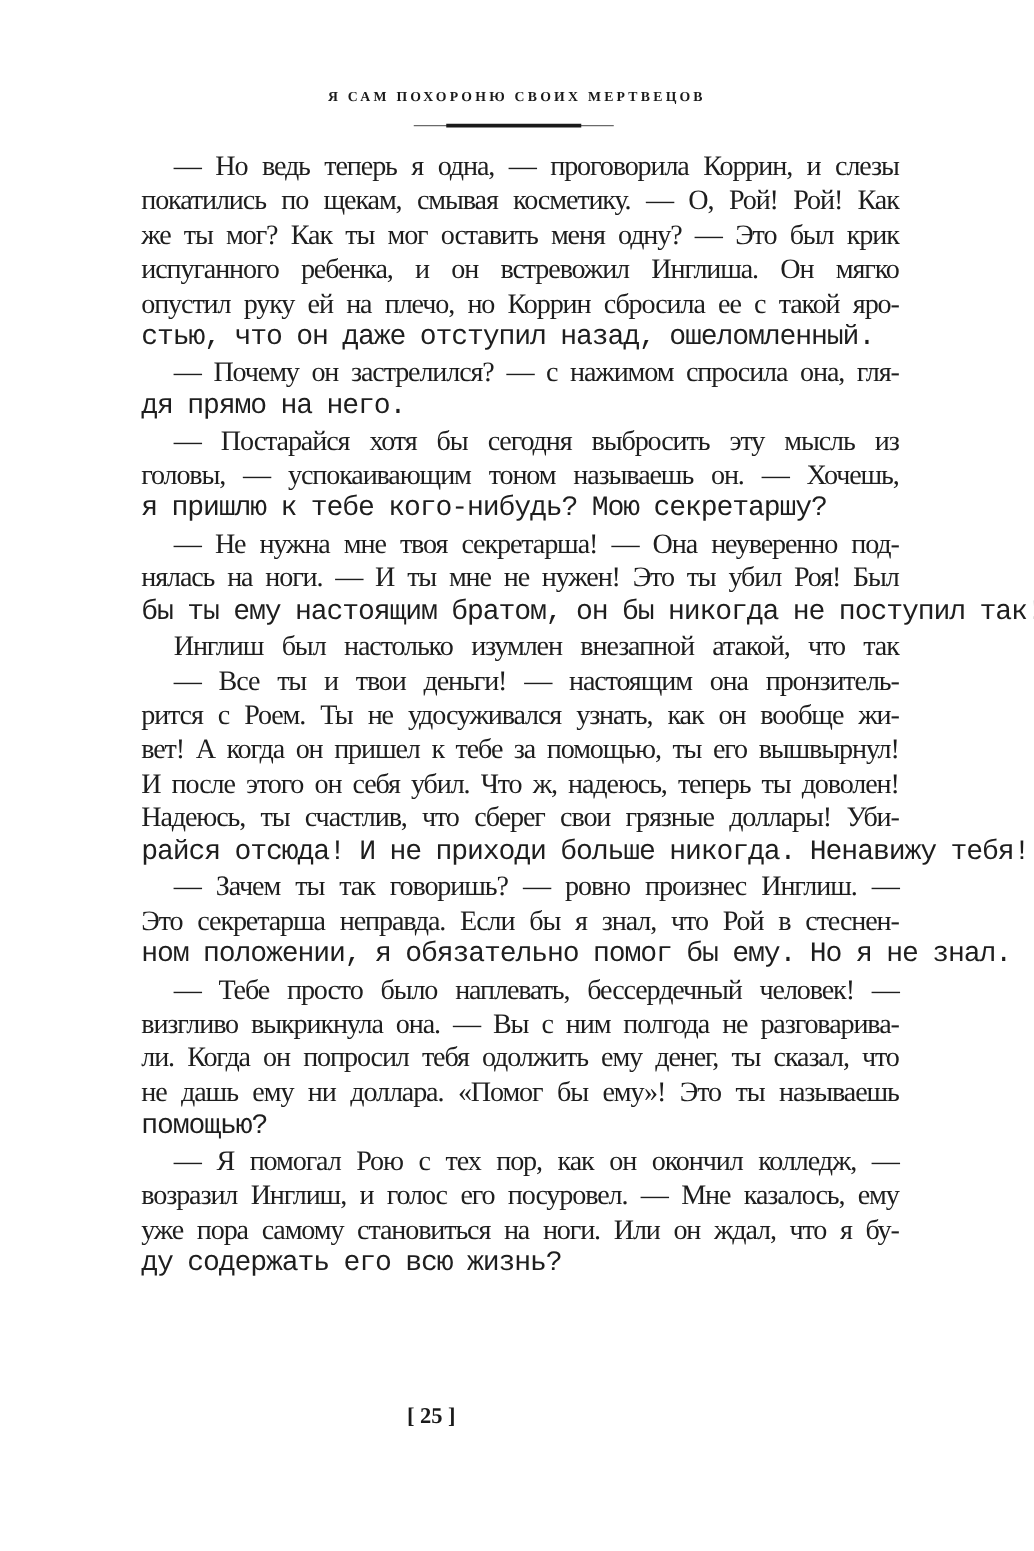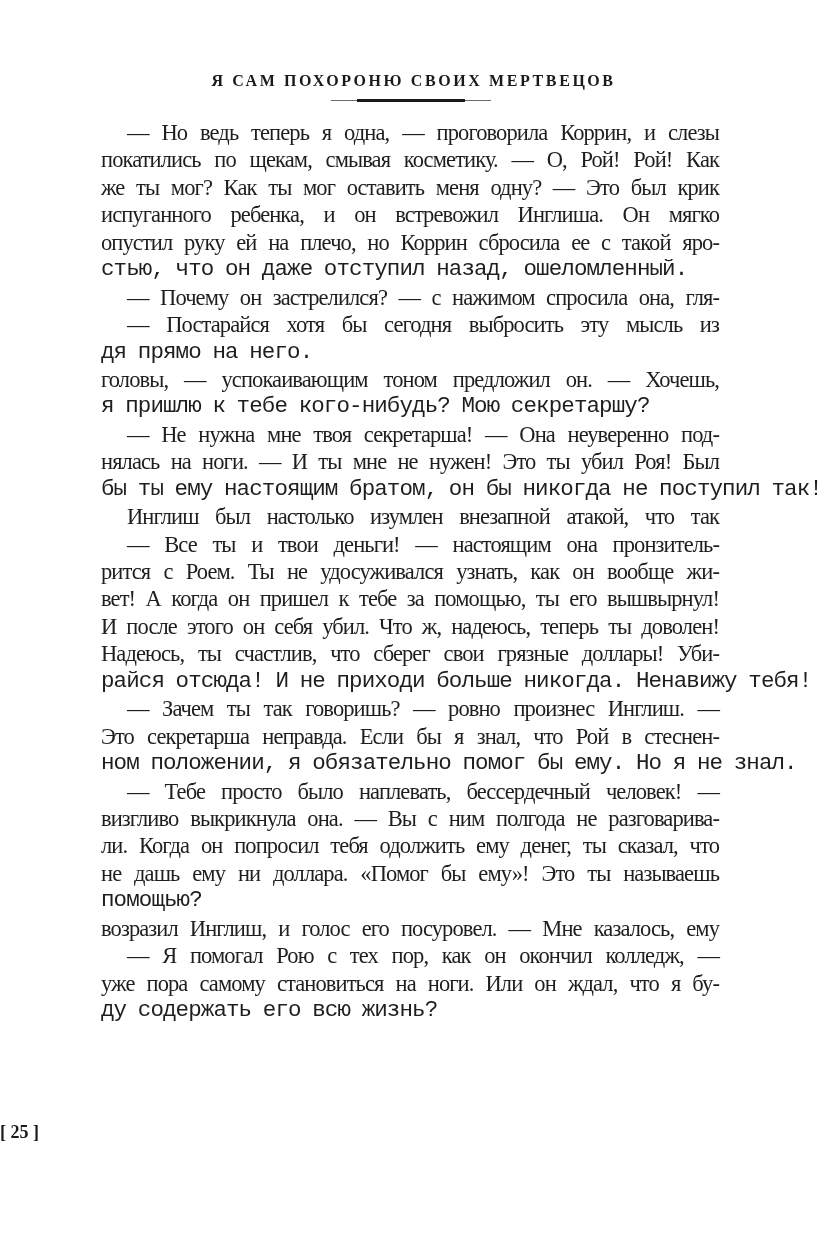--- a/index.html
+++ b/index.html
@@ -15,21 +15,21 @@
       color: #1e1e1e;
     }
     .running-head {
       position: absolute;
       top: 72px;
       left: 0;
       width: 827px;
       text-align: center;
       font-family: "Liberation Serif", serif;
       font-weight: bold;
-      font-size: 16px;
+      font-size: 11px;
       letter-spacing: 2.6px;
       color: #1a1a1a;
     }
     .head-rule {
       position: absolute;
       top: 100px;
       left: 331px;
       width: 160px;
       height: 1px;
       background: #6a6a6a;
@@ -52,33 +52,35 @@
       display: block;
       height: 27.45px;
       line-height: 27.45px;
       font-family: "Liberation Serif", serif;
       font-size: 22.5px;
       white-space: nowrap;
       text-align: justify;
       text-align-last: justify;
       letter-spacing: -0.9px;
       word-spacing: -1px;
+      margin-left: 12px;
     }
     .line.indent {
       padding-left: 26px;
     }
     .line.last {
       text-align-last: left;
       font-family: Liberation Mono, monospace;
     }
     .folio {
       position: absolute;
       top: 1122px;
       left: 0;
       width: 690px;
+      text-align: center;
       font-family: "Liberation Serif", serif;
       font-weight: bold;
       font-size: 18px;
       color: #1a1a1a;
     }
   </style>
 </head>
 <body>
 
 <div class="running-head">Я САМ ПОХОРОНЮ СВОИХ МЕРТВЕЦОВ</div>
@@ -86,41 +88,41 @@
 <div class="head-rule-center"></div>
 
 <div class="text-block" id="text-block">
     <div class="line indent">— Но ведь теперь я одна, — проговорила Коррин, и слезы</div>
     <div class="line">покатились по щекам, смывая косметику. — О, Рой! Рой! Как</div>
     <div class="line">же ты мог? Как ты мог оставить меня одну? — Это был крик</div>
     <div class="line">испуганного ребенка, и он встревожил Инглиша. Он мягко</div>
     <div class="line">опустил руку ей на плечо, но Коррин сбросила ее с такой яро-</div>
     <div class="line last">стью, что он даже отступил назад, ошеломленный.</div>
     <div class="line indent">— Почему он застрелился? — с нажимом спросила она, гля-</div>
+    <div class="line last">дя прямо на него.</div>
     <div class="line indent">— Постарайся хотя бы сегодня выбросить эту мысль из</div>
-    <div class="line last">дя прямо на него.</div>
-    <div class="line">головы, — успокаивающим тоном предложил он. — Хочешь,</div>
+    <div class="line">головы, — успокаивающим тоном называешь он. — Хочешь,</div>
     <div class="line last">я пришлю к тебе кого-нибудь? Мою секретаршу?</div>
     <div class="line indent">— Не нужна мне твоя секретарша! — Она неуверенно под-</div>
     <div class="line">нялась на ноги. — И ты мне не нужен! Это ты убил Роя! Был</div>
     <div class="line last">бы ты ему настоящим братом, он бы никогда не поступил так!</div>
     <div class="line indent">Инглиш был настолько изумлен внезапной атакой, что так</div>
     <div class="line indent">— Все ты и твои деньги! — настоящим она пронзитель-</div>
     <div class="line">рится с Роем. Ты не удосуживался узнать, как он вообще жи-</div>
     <div class="line">вет! А когда он пришел к тебе за помощью, ты его вышвырнул!</div>
     <div class="line">И после этого он себя убил. Что ж, надеюсь, теперь ты доволен!</div>
     <div class="line">Надеюсь, ты счастлив, что сберег свои грязные доллары! Уби-</div>
     <div class="line last">райся отсюда! И не приходи больше никогда. Ненавижу тебя!</div>
     <div class="line indent">— Зачем ты так говоришь? — ровно произнес Инглиш. —</div>
     <div class="line">Это секретарша неправда. Если бы я знал, что Рой в стеснен-</div>
     <div class="line last">ном положении, я обязательно помог бы ему. Но я не знал.</div>
     <div class="line indent">— Тебе просто было наплевать, бессердечный человек! —</div>
     <div class="line">визгливо выкрикнула она. — Вы с ним полгода не разговарива-</div>
     <div class="line">ли. Когда он попросил тебя одолжить ему денег, ты сказал, что</div>
     <div class="line">не дашь ему ни доллара. «Помог бы ему»! Это ты называешь</div>
     <div class="line last">помощью?</div>
+    <div class="line indent">— Я помогал Рою с тех пор, как он окончил колледж, —</div>
     <div class="line">возразил Инглиш, и голос его посуровел. — Мне казалось, ему</div>
-    <div class="line indent">— Я помогал Рою с тех пор, как он окончил колледж, —</div>
     <div class="line">уже пора самому становиться на ноги. Или он ждал, что я бу-</div>
     <div class="line last">ду содержать его всю жизнь?</div>
   </div>
 
 <div class="folio">[ 25 ]</div>
 
 </body></html>

